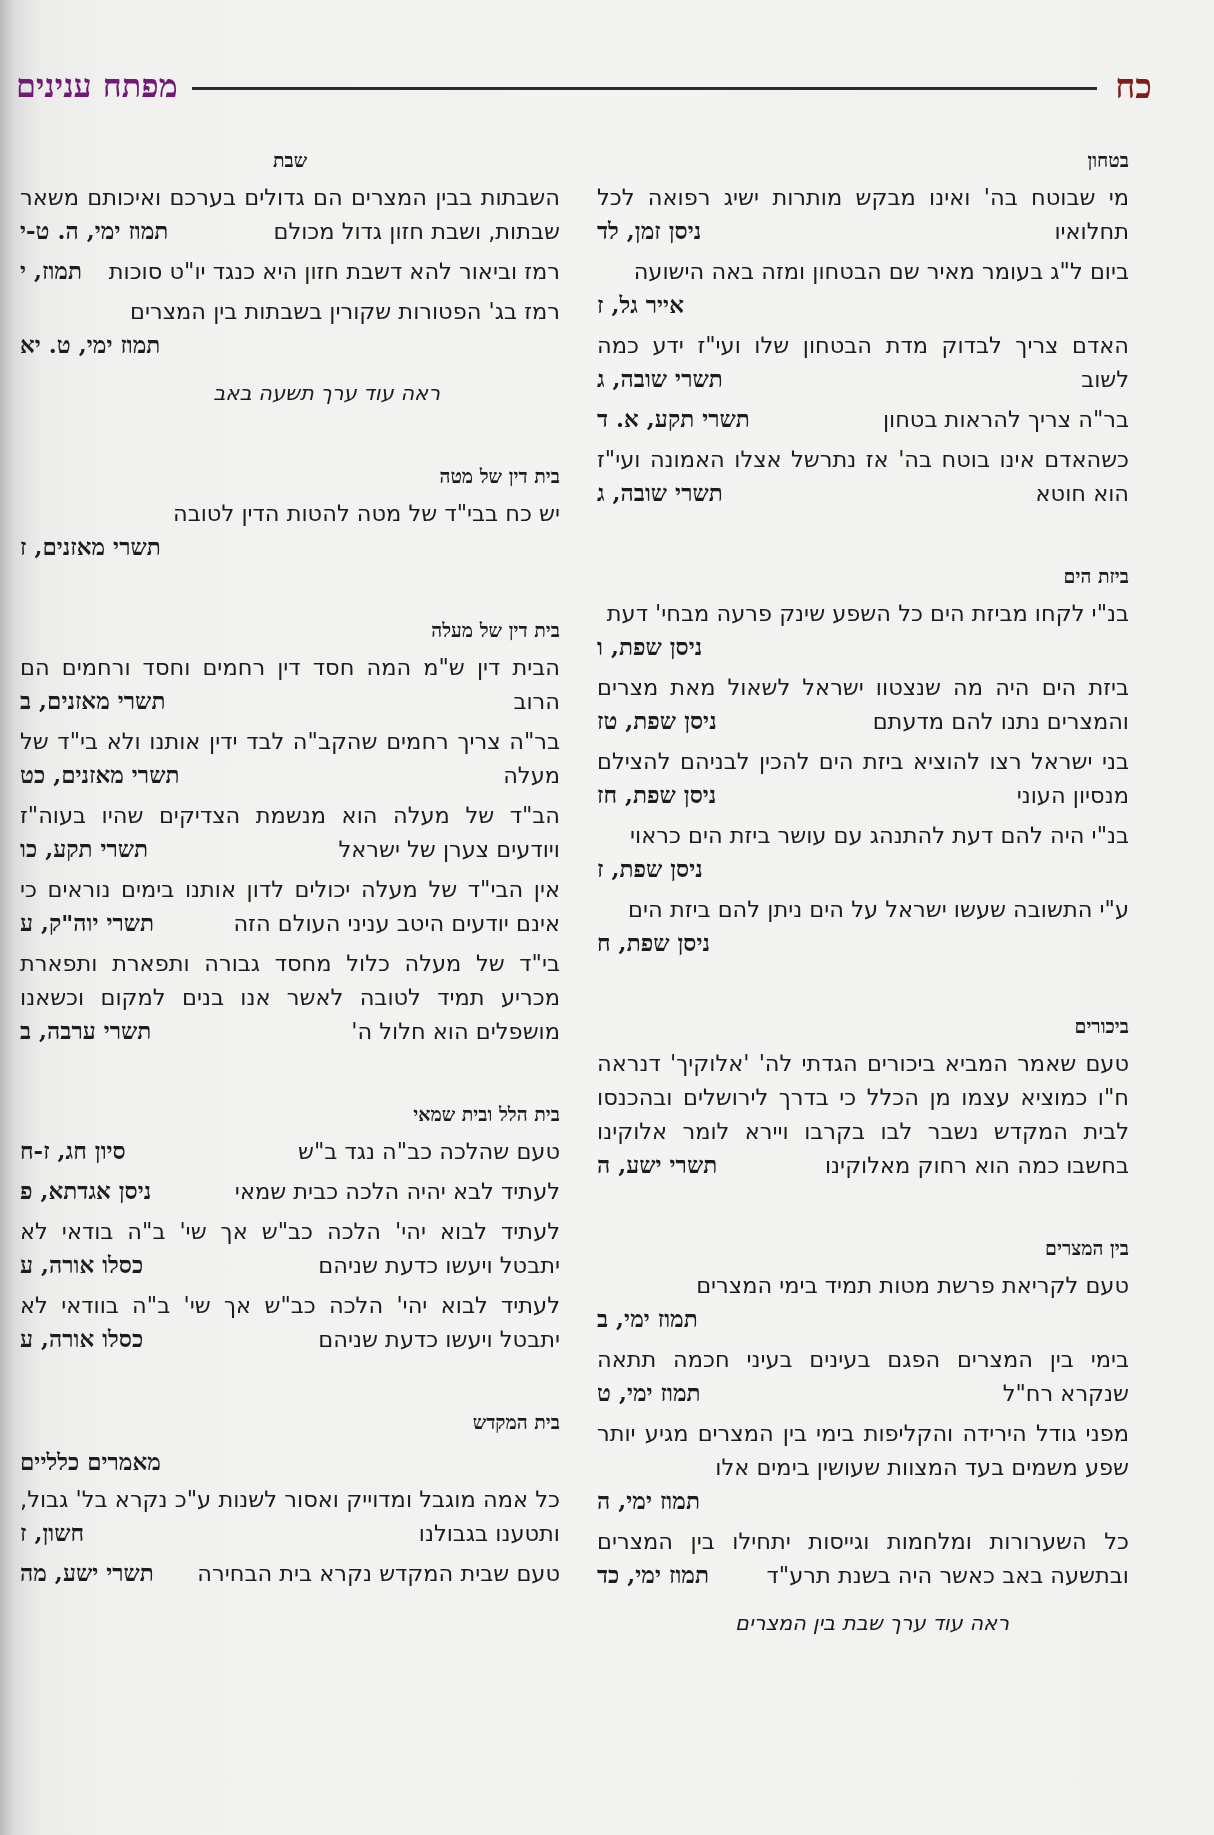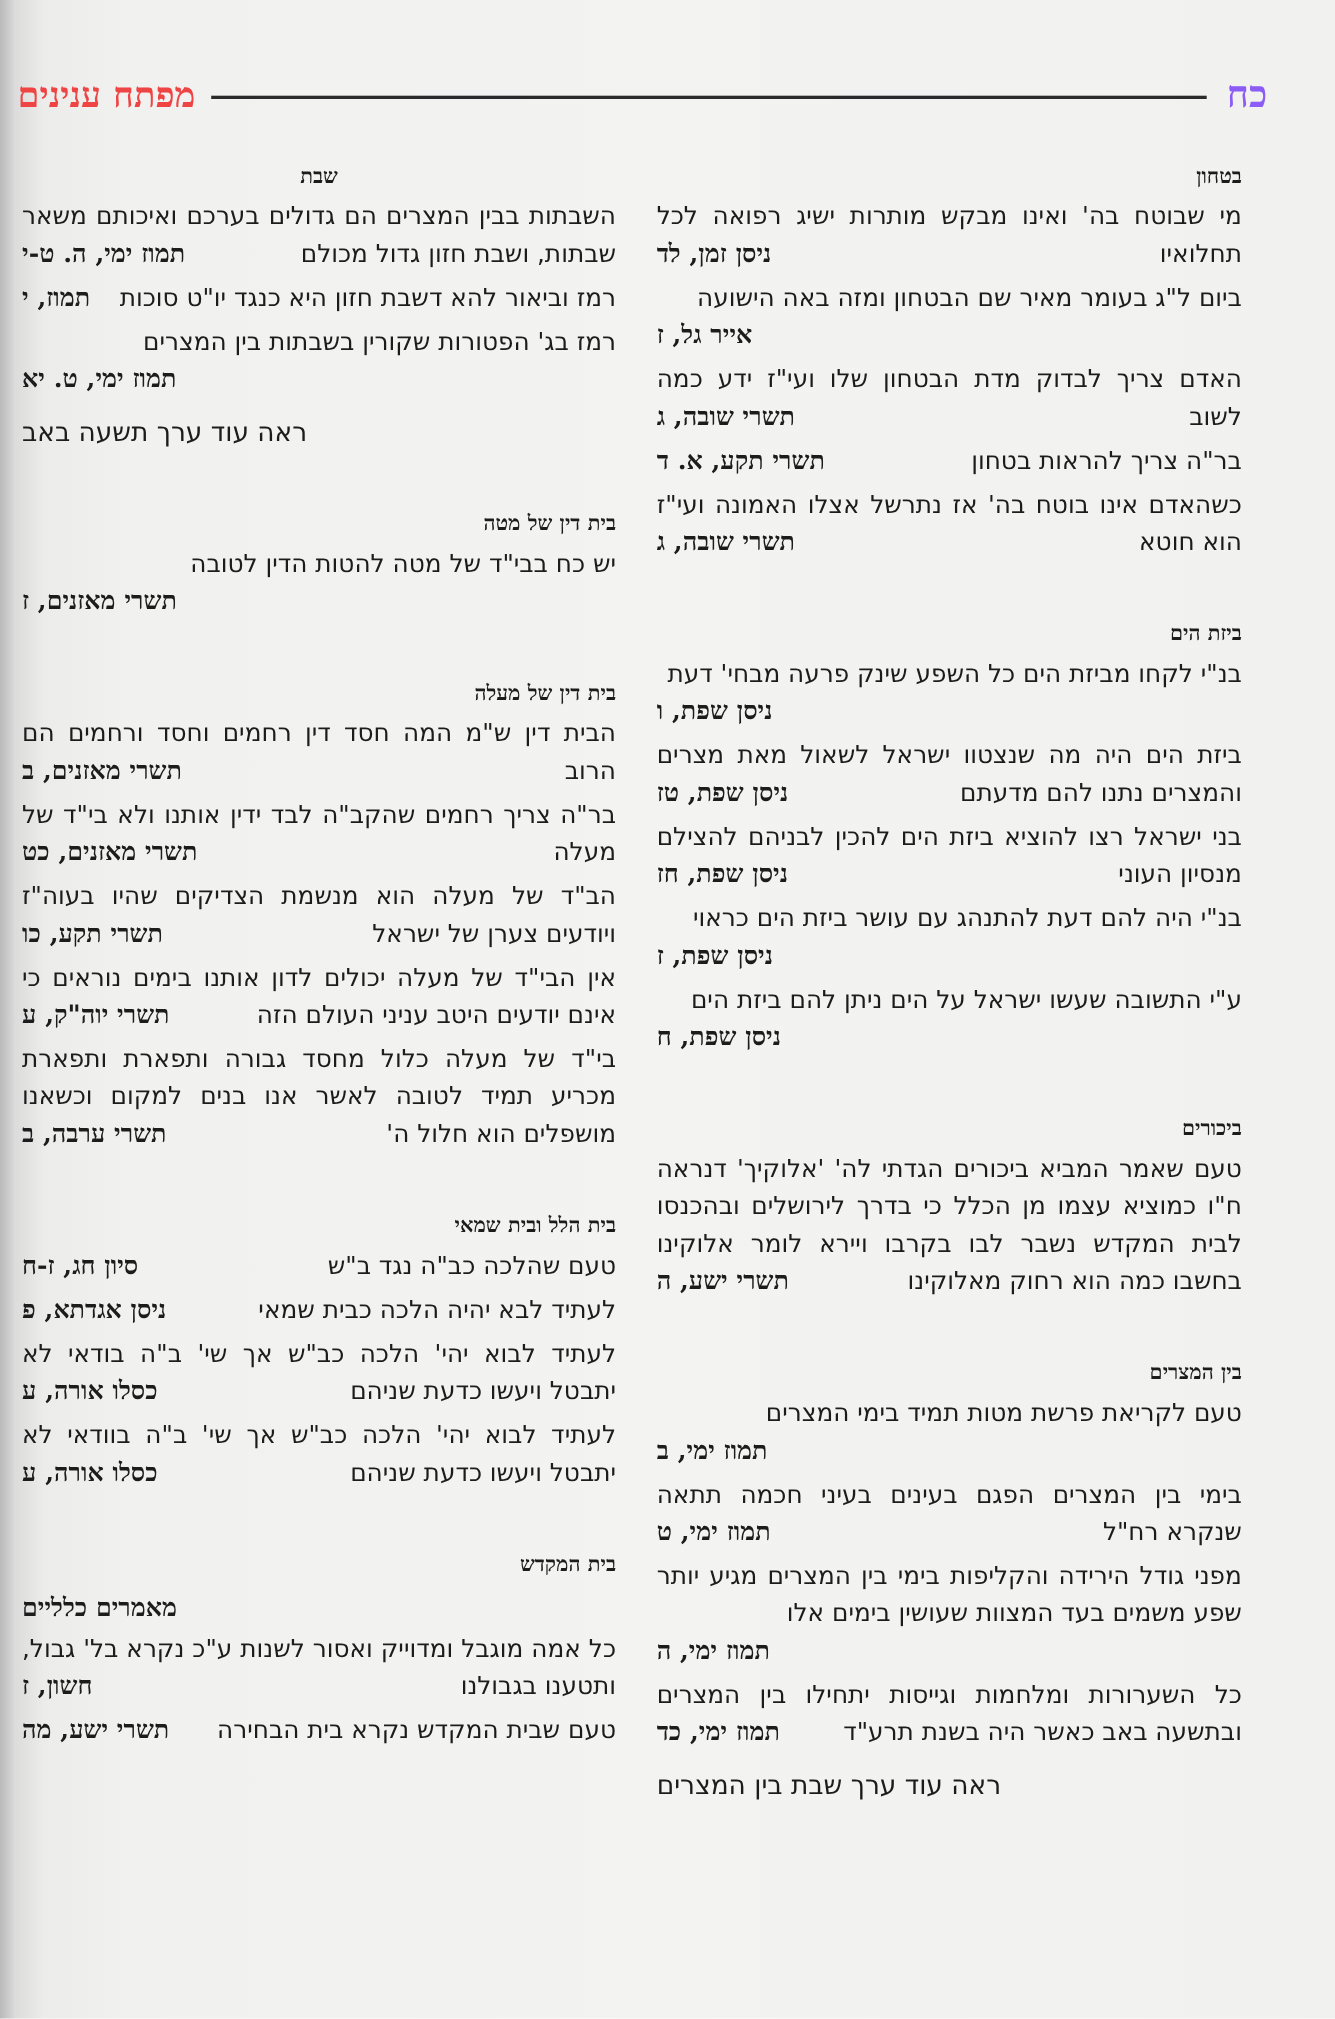--- a/index.html
+++ b/index.html
@@ -10,23 +10,23 @@
     color: #1c1c1c;
     position: relative;
   }
   .page { position: absolute; left: 0; top: 0; width: 1214px; height: 1835px; direction: rtl; }
 
   
   .running-header {
     position: absolute; top: 56px; left: 16px; width: 1136px; height: 60px;
     display: flex; align-items: center; direction: rtl;
   }
-  .page-number { font-family: "DejaVu Serif", serif; font-weight: bold; font-size: 34px; color: #8b5cf6; padding-left: 10px; }
+  .page-number { font-family: "DejaVu Serif", serif; font-weight: bold; font-size: 34px; color: #7f1d1d; padding-left: 10px; }
   .header-rule { flex: 1; height: 3px; background: #2b2b2b; margin: 0 8px; margin-top: 4px; }
-  .book-title { font-family: "DejaVu Serif", serif; font-weight: bold; font-size: 32px; color: #ef4444; padding-right: 6px; }
+  .book-title { font-family: "DejaVu Serif", serif; font-weight: bold; font-size: 32px; color: #701a75; padding-right: 6px; }
 
   
   .column {
     position: absolute; top: 140px; direction: rtl;
     font-size: 22.5px; line-height: 34px; text-align: justify;
   }
   .col-right { left: 597px; width: 532px; }
   .col-left  { left: 20px;  width: 540px; }
 
   .entry-heading {
@@ -36,21 +36,21 @@
   .entry-heading.centered { text-align: center; }
   .sub-heading { font-family: "DejaVu Serif", serif; font-weight: bold; font-size: 23px; text-align: left; line-height: 40px; }
   .section { margin-bottom: 46px; }
   .item { position: relative; margin: 0 0 6px 0; text-align-last: right; }
   .item .text { }
   .item .ref {
     font-family: "DejaVu Serif", serif; font-weight: bold; font-size: 23px;
     float: left; white-space: nowrap; margin-right: 16px;
   }
   .item::after { content: ""; display: block; clear: both; }
-  .see-also { text-align: left; font-size: 24px; line-height: 34px; margin-top: 14px; padding-right: 120px; }
+  .see-also { text-align: right; font-size: 21px; line-height: 34px; margin-top: 14px; padding-right: 120px; font-style: italic; }
 </style>
 </head>
 <body>
 
 <div class="page">
 
   <div class="running-header">
     <span class="page-number">כח</span>
     <span class="header-rule"></span>
     <span class="book-title">מפתח ענינים</span>

